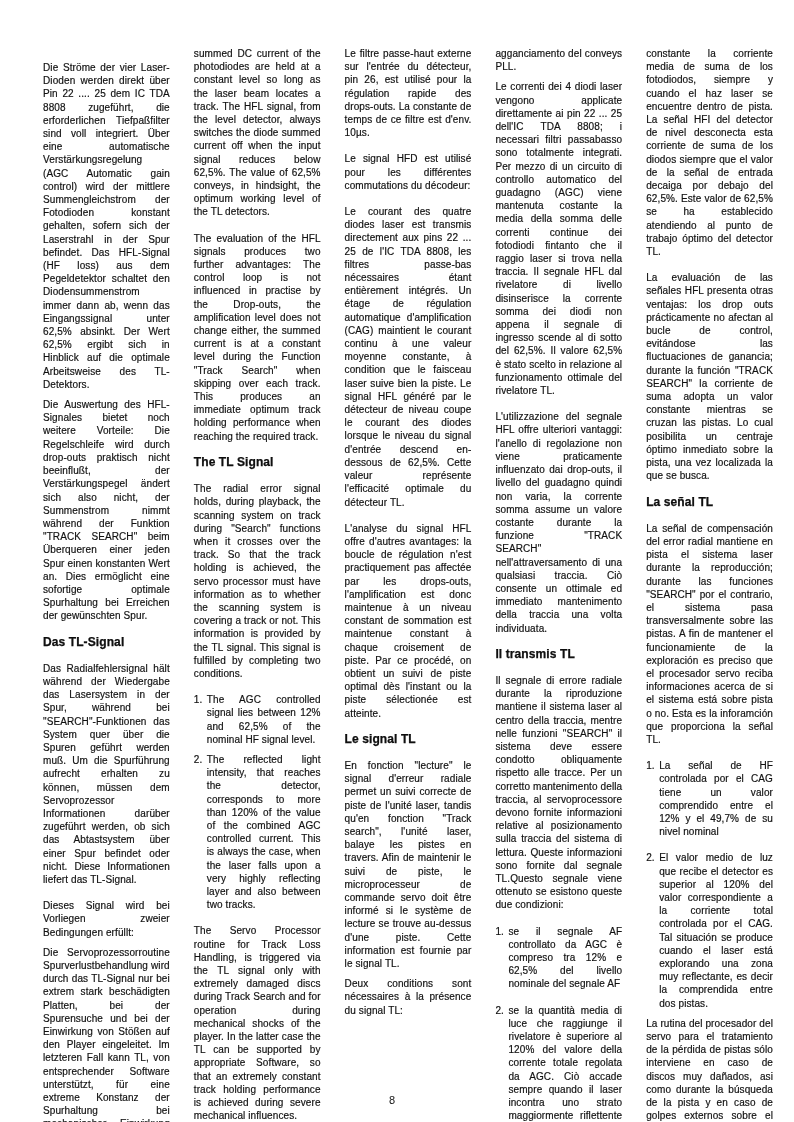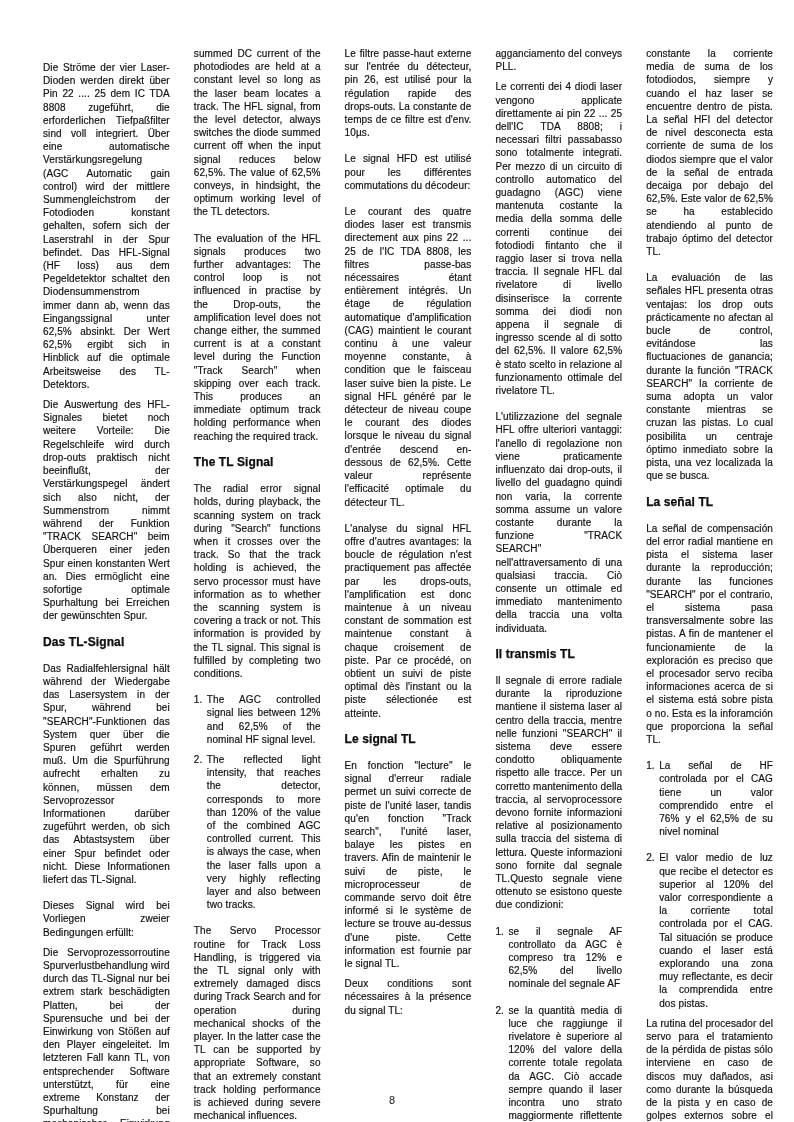--- a/index.html
+++ b/index.html
@@ -102,21 +102,21 @@
           <span class="txt">se la quantità media di luce che raggiunge il rivelatore è superiore al 120% del valore della corrente totale regolata da AGC. Ciò accade sempre quando il laser incontra uno strato maggiormente riflettente come quello che si trova tra due tracce.</span>
         </div>
       </div>
       <div class="col">
         <p class="block para">constante la corriente media de suma de los fotodiodos, siempre y cuando el haz laser se encuentre dentro de pista. La señal HFI del detector de nivel desconecta esta corriente de suma de los diodos siempre que el valor de la señal de entrada decaiga por debajo del 62,5%. Este valor de 62,5% se ha establecido atendiendo al punto de trabajo óptimo del detector TL.</p>
         <p class="block para gap">La evaluación de las señales HFL presenta otras ventajas: los drop outs prácticamente no afectan al bucle de control, evitándose las fluctuaciones de ganancia; durante la función "TRACK SEARCH" la corriente de suma adopta un valor constante mientras se cruzan las pistas. Lo cual posibilita un centraje óptimo inmediato sobre la pista, una vez localizada la que se busca.</p>
         <h3 class="block heading gap">La señal TL</h3>
         <p class="block para gap">La señal de compensación del error radial mantiene en pista el sistema laser durante la reproducción; durante las funciones "SEARCH" por el contrario, el sistema pasa transversalmente sobre las pistas. A fin de mantener el funcionamiente de la exploración es preciso que el procesador servo reciba informaciones acerca de si el sistema está sobre pista o no. Esta es la inforamción que proporciona la señal TL.</p>
         <div class="block item gap">
           <span class="num">1.</span>
-          <span class="txt">La señal de HF controlada por el CAG tiene un valor comprendido entre el 76% y el 62,5% de su nivel nominal</span>
+          <span class="txt">La señal de HF controlada por el CAG tiene un valor comprendido entre el 12% y el 49,7% de su nivel nominal</span>
         </div>
         <div class="block item gap">
           <span class="num">2.</span>
           <span class="txt">El valor medio de luz que recibe el detector es superior al 120% del valor correspondiente a la corriente total controlada por el CAG. Tal situación se produce cuando el laser está explorando una zona muy reflectante, es decir la comprendida entre dos pistas.</span>
         </div>
         <p class="block para">La rutina del procesador del servo para el tratamiento de la pérdida de pistas sólo interviene en caso de discos muy dañados, asi como durante la búsqueda de la pista y en caso de golpes externos sobre el reproductor. En este último caso la señal TL, apoyada por un software adecuado,</p>
       </div>
     </div>
   <div class="page-number">8</div>
 </div>

